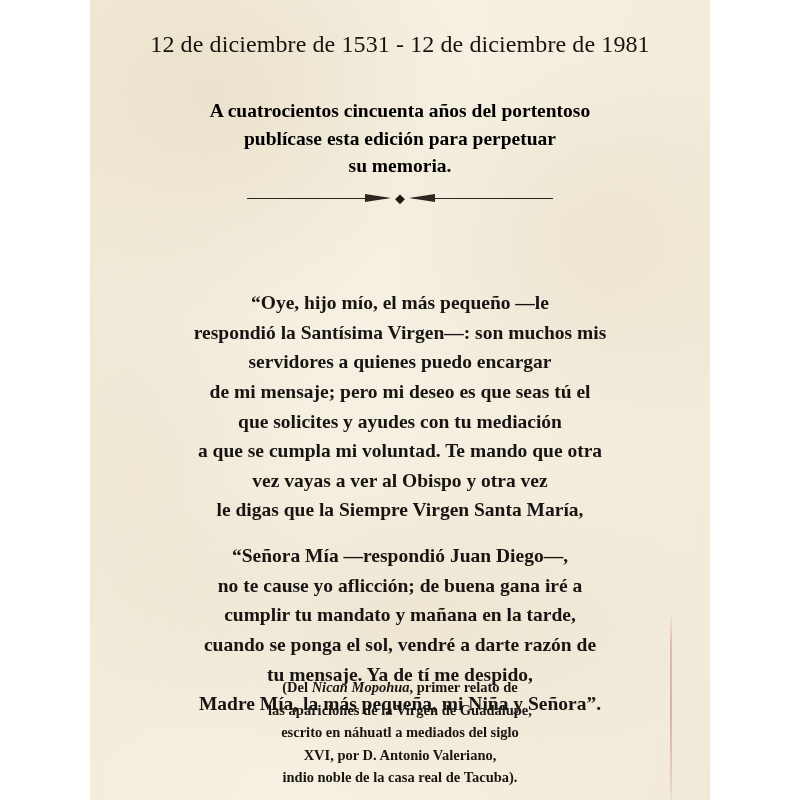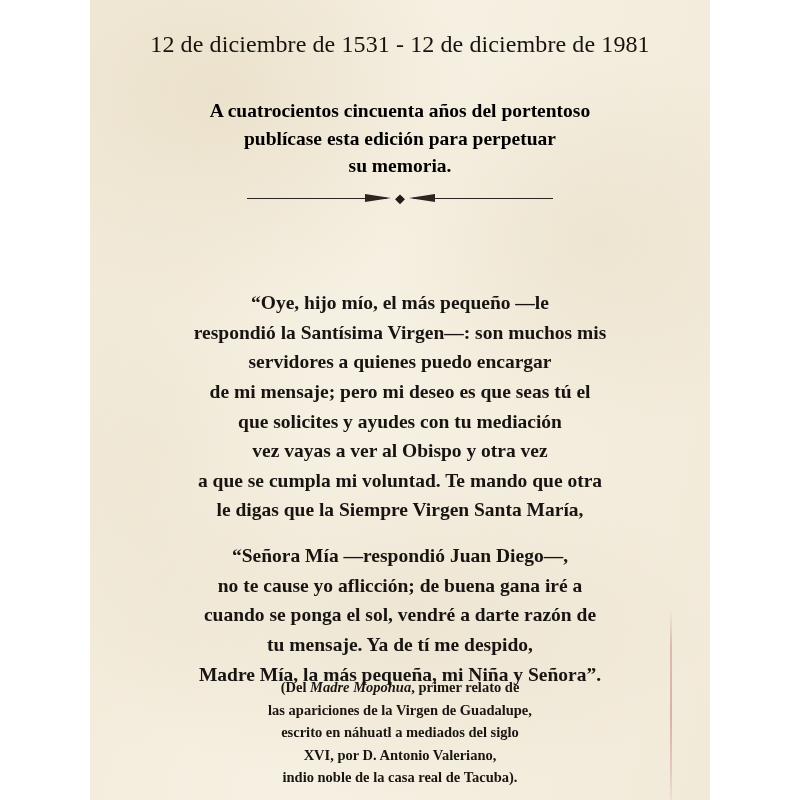--- a/index.html
+++ b/index.html
@@ -192,37 +192,38 @@
       </div>
 
       <div class="quotes">
 
         <p class="quote-para">
           <span class="ln">“Oye, hijo mío, el más pequeño —le</span>
           <span class="ln">respondió la Santísima Virgen—: son muchos mis</span>
           <span class="ln">servidores a quienes puedo encargar</span>
           <span class="ln">de mi mensaje; pero mi deseo es que seas tú el</span>
           <span class="ln">que solicites y ayudes con tu mediación</span>
+          <span class="ln">a que se cumpla mi voluntad. Te mando que otra</span>
           <span class="ln">vez vayas a ver al Obispo y otra vez</span>
-          <span class="ln">a que se cumpla mi voluntad. Te mando que otra</span>
           <span class="ln">le digas que la Siempre Virgen Santa María,</span>
         </p>
 
         <p class="quote-para">
           <span class="ln">“Señora Mía —respondió Juan Diego—,</span>
           <span class="ln">no te cause yo aflicción; de buena gana iré a</span>
+          <span class="ln">cumplir tu mandato y mañana en la tarde,</span>
           <span class="ln">cuando se ponga el sol, vendré a darte razón de</span>
           <span class="ln">tu mensaje. Ya de tí me despido,</span>
           <span class="ln">Madre Mía, la más pequeña, mi Niña y Señora”.</span>
         </p>
 
       </div>
 
       <div class="attribution">
-        <span class="ln"><span>(Del </span><em>Madre Mopohua</em><span>, primer relato de</span></span>
+        <span class="ln"><span>(Del </span><em>Nican Mopohua</em><span>, primer relato de</span></span>
         <span class="ln">las apariciones de la Virgen de Guadalupe,</span>
         <span class="ln">escrito en náhuatl a mediados del siglo</span>
         <span class="ln">XVI, por D. Antonio Valeriano,</span>
         <span class="ln">indio noble de la casa real de Tacuba).</span>
       </div>
 
     </div>
   </div>
 </div>
 

